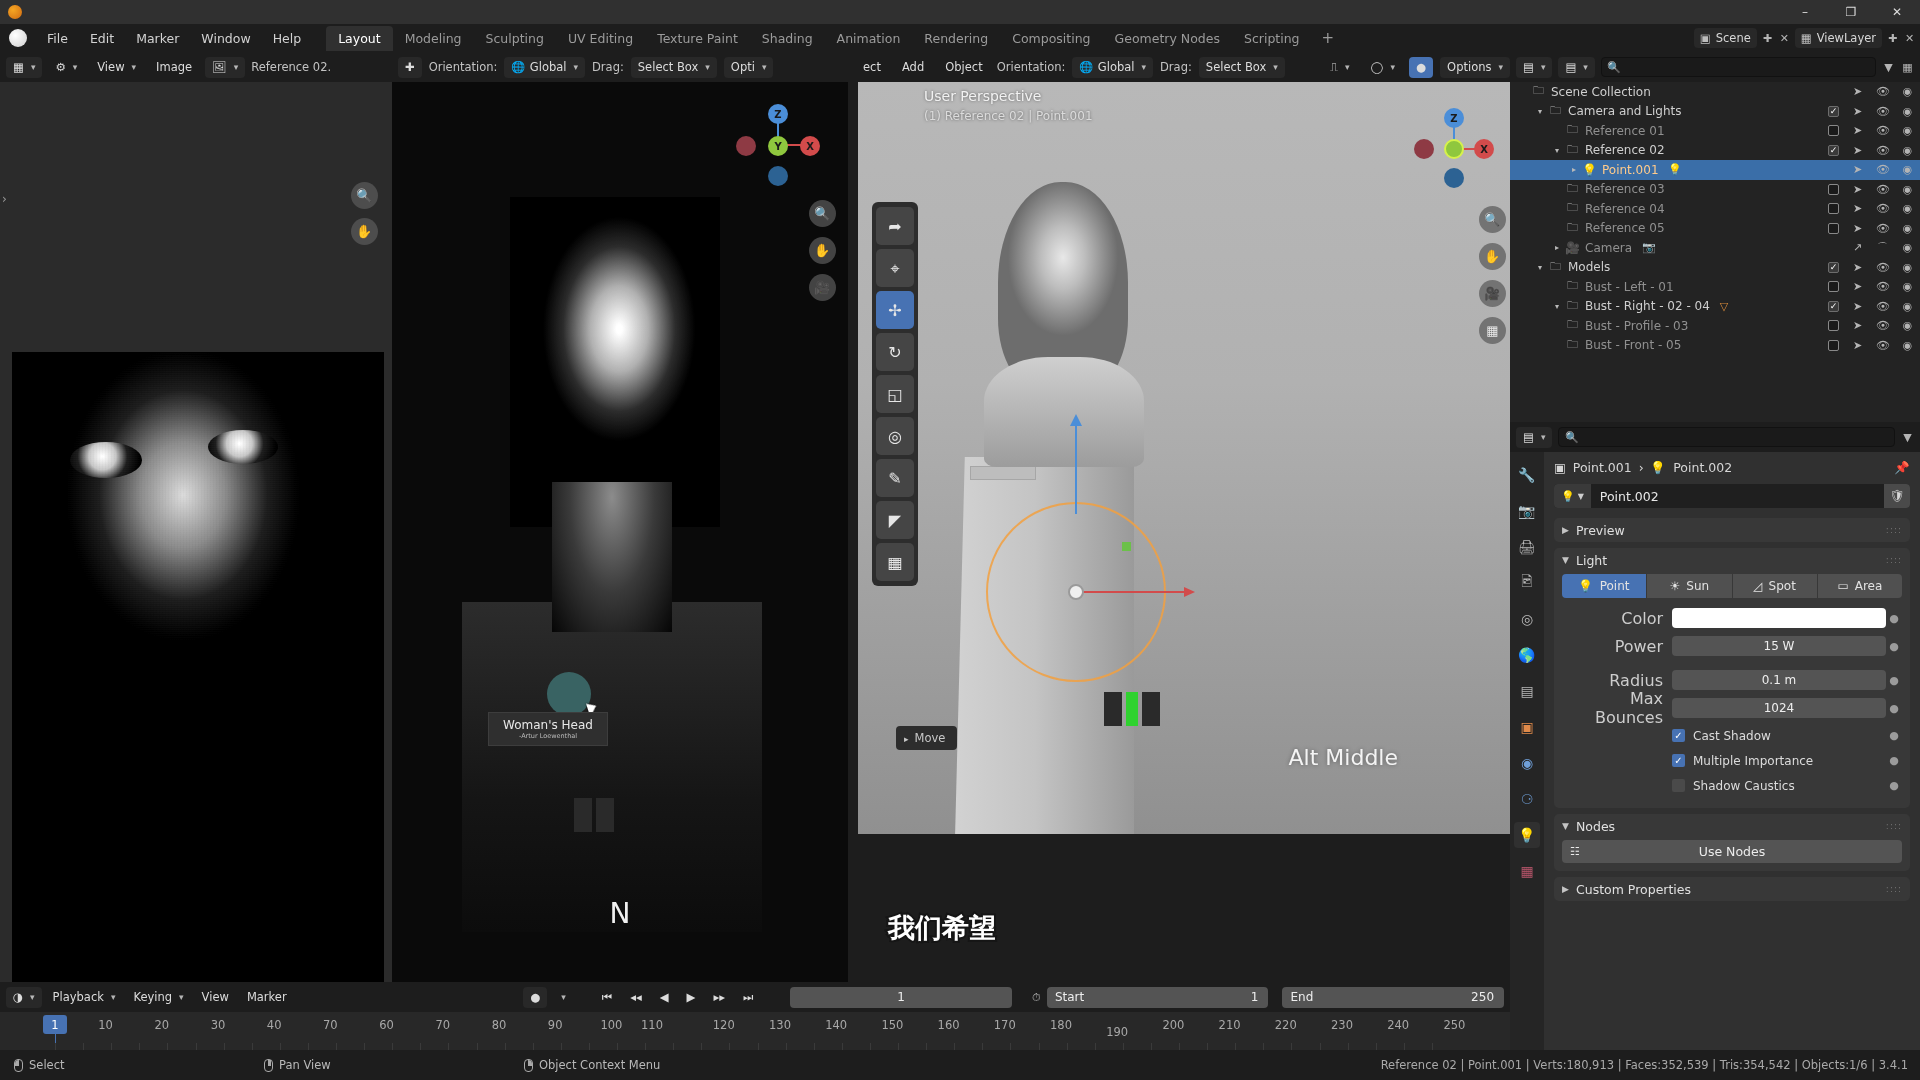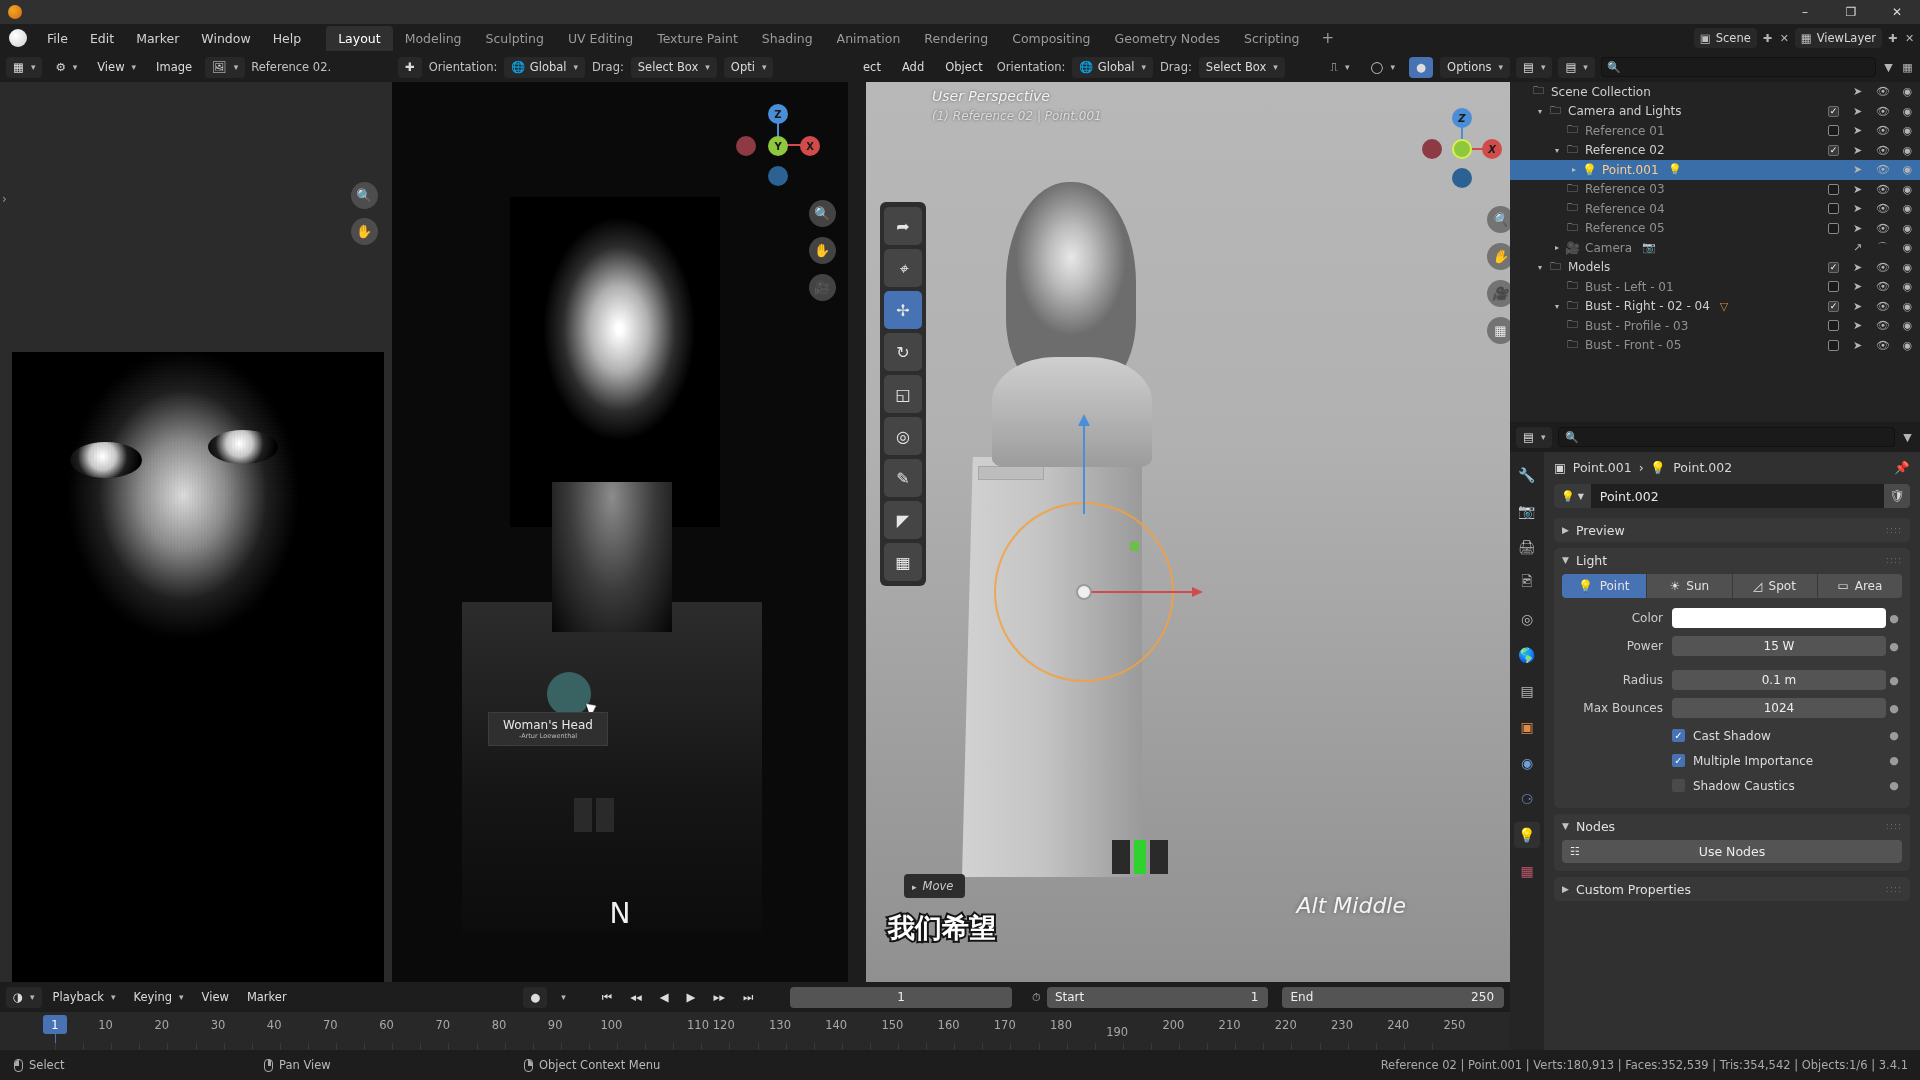--- a/index.html
+++ b/index.html
@@ -86,22 +86,22 @@
      font-size:28px; color:#f0f0f0; font-weight:500;}
   .lightball{position:absolute; left:155px; top:590px; width:44px;height:44px;border-radius:50%;
      background:#3c6a6a; opacity:.9;}
   .cursor-arrow{position:absolute;left:196px;top:620px;width:0;height:0;
      border-left:9px solid #fff;border-top:5px solid transparent;border-bottom:9px solid transparent;
      transform:rotate(-18deg); filter:drop-shadow(0 0 1px #000);}
 
   
   #vp3d{position:absolute; left:850px; top:52px; width:660px; height:930px; background:#1d1d1d;}
   #vp3d .hdr{width:660px; padding-left:6px; gap:7px;}
-  #vp3dCanvas{position:absolute; left:16px; top:30px; width:660px; height:900px;
-     background:linear-gradient(180deg,#b8b8b8 0%, #b1b1b1 40%, #909090 100%); overflow:hidden;font-style:italic;}
+  #vp3dCanvas{position:absolute; left:8px; top:30px; width:660px; height:752px;
+     background:linear-gradient(180deg,#b8b8b8 0%, #b1b1b1 40%, #909090 100%); overflow:hidden;}
   .vp-label{position:absolute; font-size:13.5px; color:#f2f2f2; text-shadow:0 0 3px rgba(0,0,0,.5);}
   .toolbar-col{position:absolute; left:14px; top:120px; width:46px;
      background:#2d2d2d; border-radius:6px; padding:5px 4px; display:flex;
      flex-direction:column; gap:4px;}
   .tbtn{width:38px;height:38px;border-radius:5px;background:#454545;display:flex;
      align-items:center;justify-content:center;color:#e6e6e6;}
   .tbtn.sel{background:#4772b3;}
   .nav-gizmo{position:absolute; right:24px; top:26px; width:80px;height:80px;}
   .nav-side{position:absolute; right:12px; top:124px; display:flex;flex-direction:column;gap:10px;}
   .bust{position:absolute;left:140px;top:100px;width:130px;height:210px;
@@ -179,21 +179,21 @@
   .panelhdr{display:flex;align-items:center;height:24px;padding:0 8px;font-size:12.5px;color:#e0e0e0;}
   .panelhdr .ar{width:14px;font-size:9px;color:#c4c4c4;}
   .grip{margin-left:auto;font-size:9px;color:#6f6f6f;letter-spacing:1px;}
   .panelbody{padding:2px 8px 8px;}
   .typerow{display:flex;height:24px;border-radius:4px;overflow:hidden;margin-bottom:9px;}
   .typebtn{flex:1;display:flex;align-items:center;justify-content:center;gap:6px;
      background:#505050;font-size:12px;color:#e2e2e2;border-right:1px solid #383838;}
   .typebtn:last-child{border-right:none;}
   .typebtn.on{background:#4772b3;}
   .prow{display:flex;align-items:center;height:22px;margin-bottom:6px;}
-  .prow .pl{width:110px;text-align:right;font-size:12px;color:#cdcdcd;padding-right:9px;}
+  .prow .pl{width:110px;text-align:right;font-size:16px;color:#cdcdcd;padding-right:9px;}
   .pval{flex:1;height:20px;background:#545454;border-radius:4px;display:flex;align-items:center;
      justify-content:center;font-size:12px;color:#eee;}
   .pval.white{background:#ffffff;}
   .pdot{width:16px;text-align:center;font-size:11px;color:#9b9b9b;}
   .ckrow{display:flex;align-items:center;height:21px;margin-bottom:4px;padding-left:110px;}
   .ck{width:13px;height:13px;border-radius:2px;background:#4a4a4a;margin-right:8px;
      display:flex;align-items:center;justify-content:center;font-size:10px;color:#fff;}
   .ck.on{background:#4772b3;}
   .ckrow .cl{font-size:12px;color:#dcdcdc;}
   .usenodes{display:flex;align-items:center;height:23px;background:#545454;border-radius:4px;
@@ -783,21 +783,21 @@
         <div class="tlnum" style="left: 105.58px;">10</div>
         <div class="tlnum" style="left: 161.78px;">20</div>
         <div class="tlnum" style="left: 217.98px;">30</div>
         <div class="tlnum" style="left: 274.18px;">40</div>
         <div class="tlnum" style="left: 330.38px;">70</div>
         <div class="tlnum" style="left: 386.58px;">60</div>
         <div class="tlnum" style="left: 442.78px;">70</div>
         <div class="tlnum" style="left: 498.98px;">80</div>
         <div class="tlnum" style="left: 555.18px;">90</div>
         <div class="tlnum" style="left: 611.38px;">100</div>
-        <div class="tlnum" style="left: 698px; text-align: right;">110</div>
+        <div class="tlnum" style="left: 652px; text-align: right;">110</div>
         <div class="tlnum" style="left: 723.78px;">120</div>
         <div class="tlnum" style="left: 779.98px;">130</div>
         <div class="tlnum" style="left: 836.18px;">140</div>
         <div class="tlnum" style="left: 892.38px;">150</div>
         <div class="tlnum" style="left: 948.58px;">160</div>
         <div class="tlnum" style="left: 1004.78px;">170</div>
         <div class="tlnum" style="left: 1060.98px;">180</div>
         <div class="tlnum" style="left: 1117.18px; margin-top: 7px;">190</div>
         <div class="tlnum" style="left: 1173.38px;">200</div>
         <div class="tlnum" style="left: 1229.58px;">210</div>

